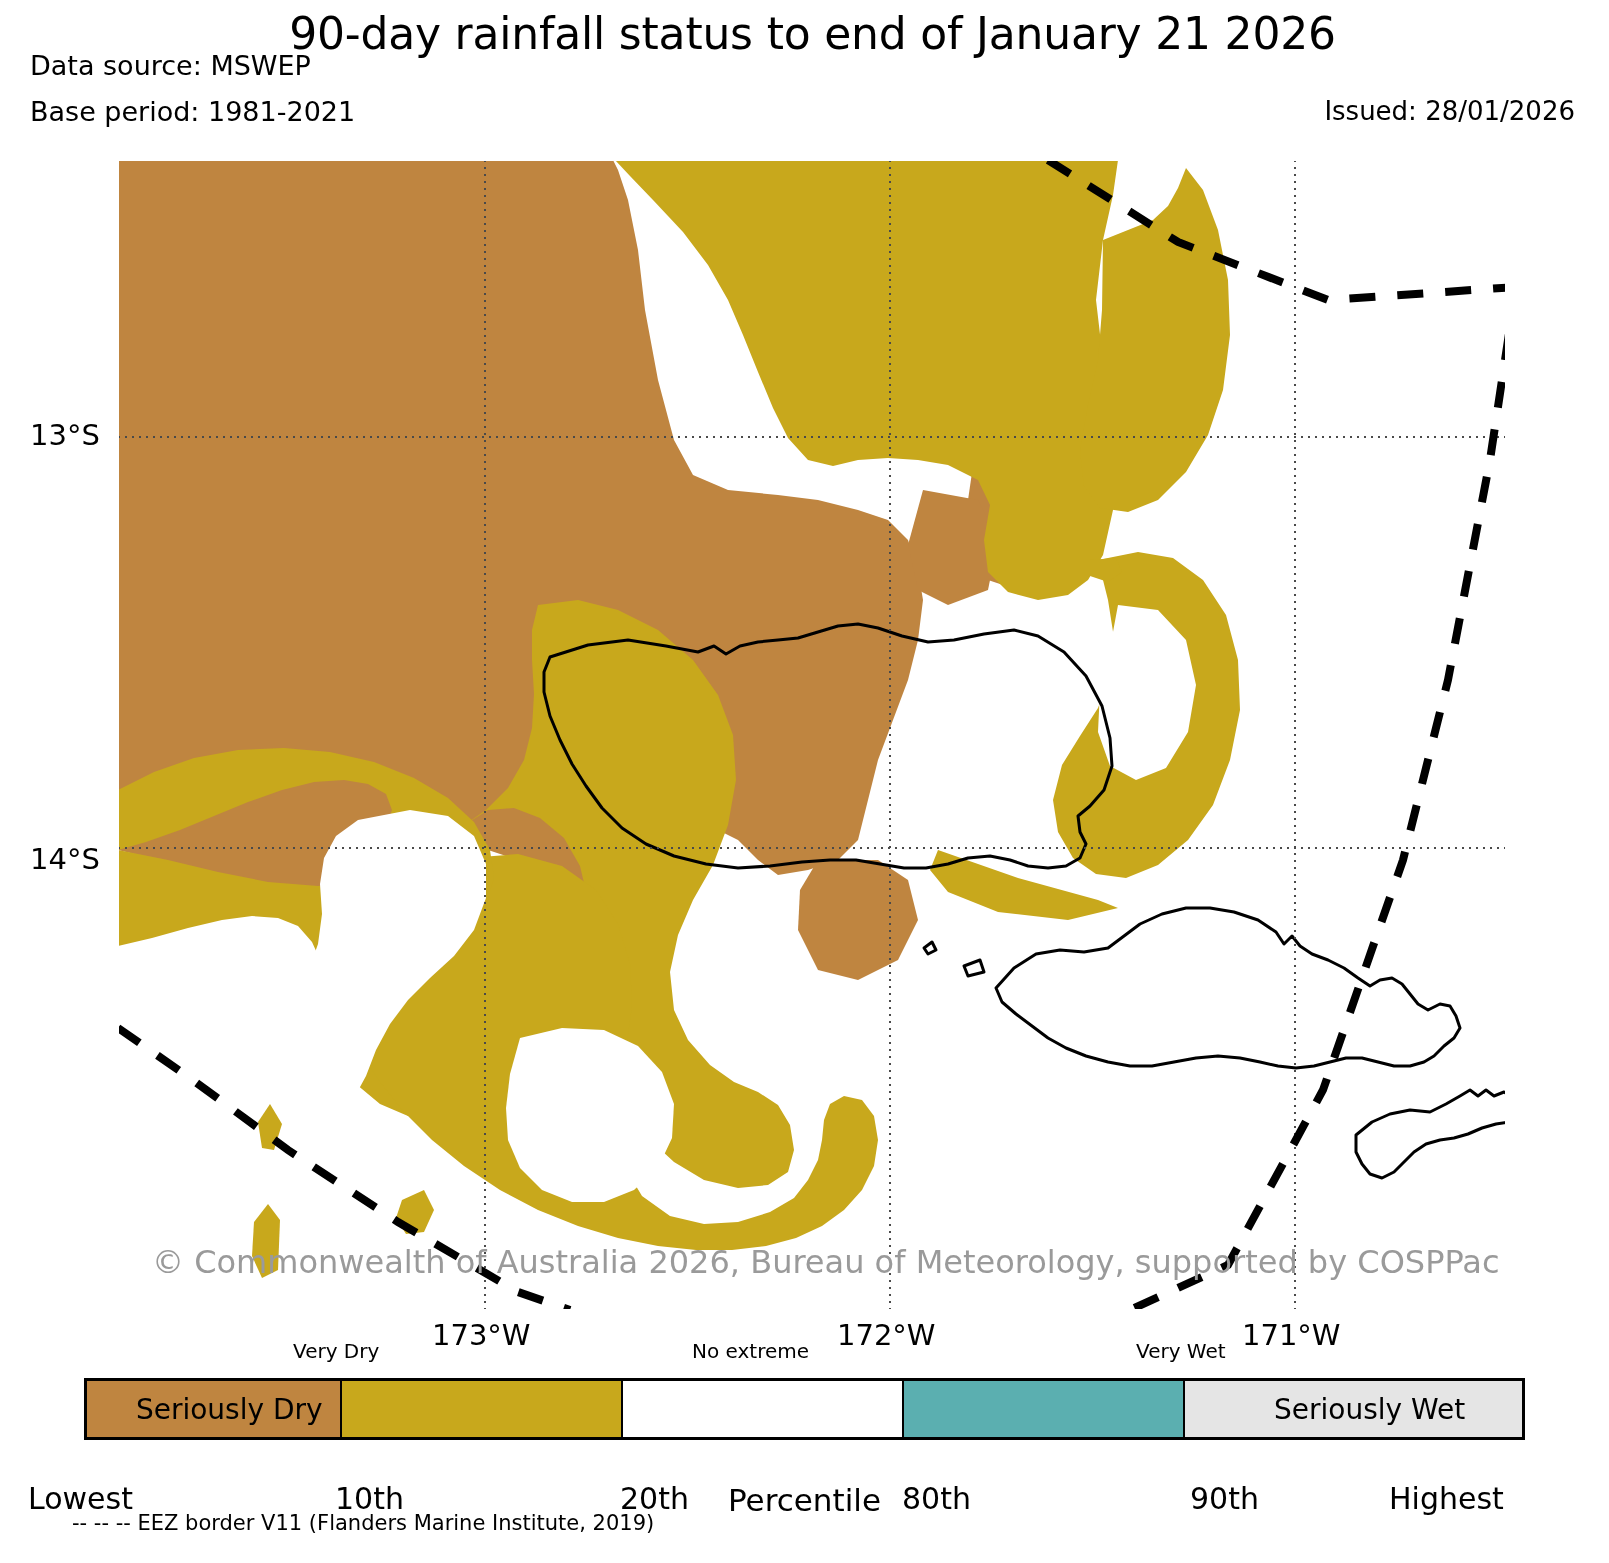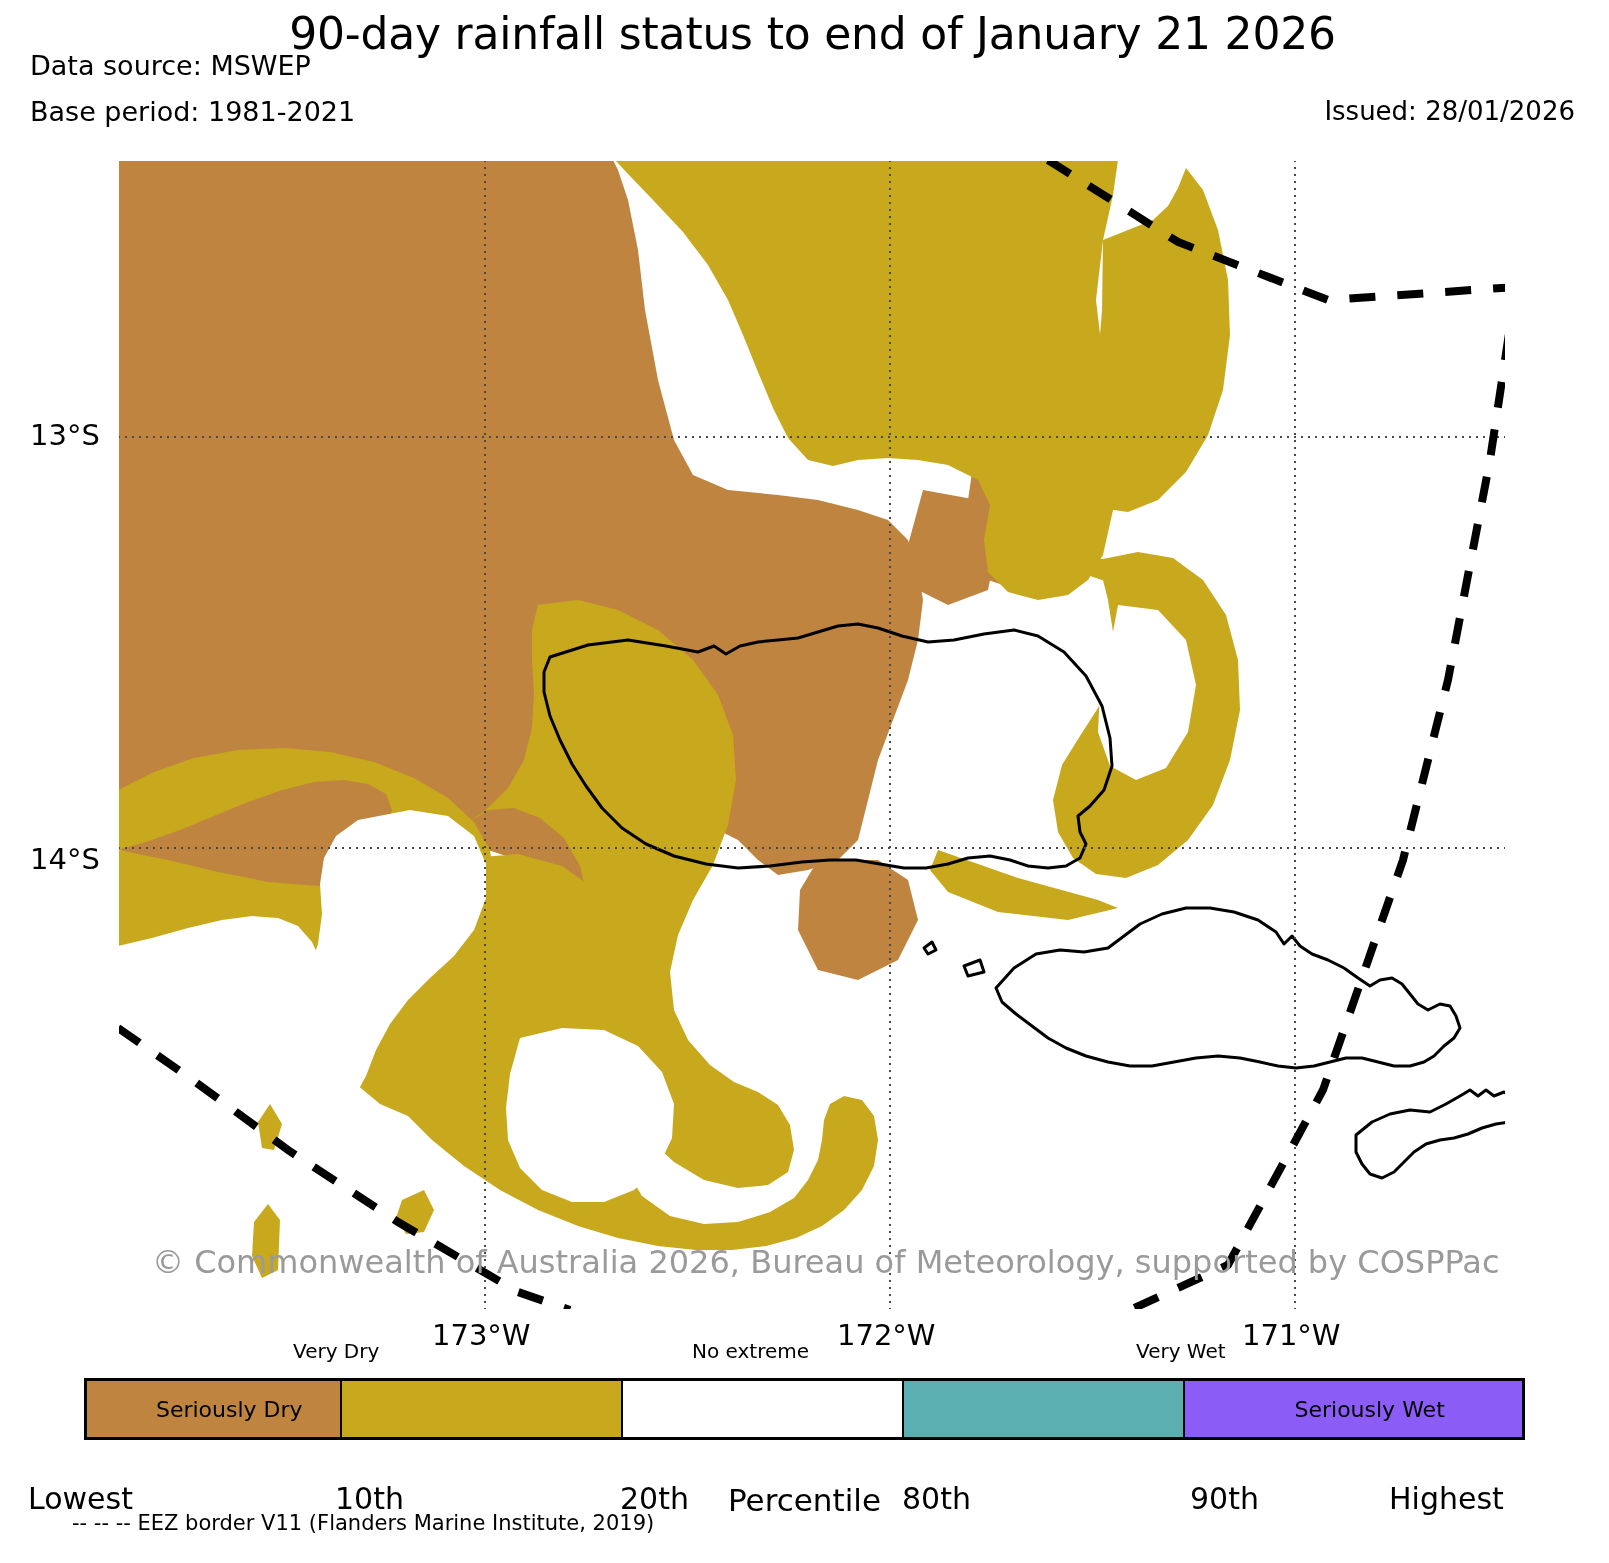--- a/index.html
+++ b/index.html
@@ -23,21 +23,21 @@
 
   #copyright{position:absolute;left:152px;top:1243px;font-size:32px;color:#9a9a9a;
              white-space:nowrap;}
 
   
   #cbar{position:absolute;left:84px;top:1378px;width:1441px;height:62px;
         border:3px solid #000;box-sizing:border-box;display:flex;}
   .cseg{height:100%;position:relative;display:flex;align-items:center;
         justify-content:center;box-sizing:border-box;}
   .cseg + .cseg{border-left:2px solid #000;}
-  .cseg span{font-size:22px;color:#000;white-space:nowrap;margin-left:32px;}
+  .cseg span{font-size:28px;color:#000;white-space:nowrap;margin-left:32px;}
 
   .abovelab{position:absolute;top:1339px;font-size:20px;white-space:nowrap;}
   #lab-verydry{left:293px;}
   #lab-noextreme{left:692px;}
   #lab-verywet{left:1136px;}
 
   .ticklab{position:absolute;top:1449px;font-size:30px;white-space:nowrap;margin-top:32px;}
   #tick-lowest{left:28px;}
   #tick-10th{left:335px;}
   #tick-20th{left:620px;}
@@ -245,21 +245,21 @@
 <div class="abovelab" id="lab-noextreme">No extreme</div>
 <div class="abovelab" id="lab-verywet">Very Wet</div>
 
 <div id="cbar">
   <div class="cseg" style="width:17.6%;background:#bf8540">
     <span>Seriously Dry</span>
   </div>
   <div class="cseg" style="width:19.6%;background:#c8a81c"></div>
   <div class="cseg" style="width:19.6%;background:#ffffff"></div>
   <div class="cseg" style="width:19.6%;background:#5bafb0"></div>
-  <div class="cseg" style="width:23.6%;background:#8b5cf6">
+  <div class="cseg" style="width:23.6%;background:#e5e5e5">
     <span>Seriously Wet</span>
   </div>
 </div>
 
 <div class="ticklab" id="tick-lowest">Lowest</div>
 <div class="ticklab" id="tick-10th">10th</div>
 <div class="ticklab" id="tick-20th">20th</div>
 <div class="ticklab" id="tick-80th">80th</div>
 <div class="ticklab" id="tick-90th">90th</div>
 <div class="ticklab" id="tick-highest">Highest</div>

